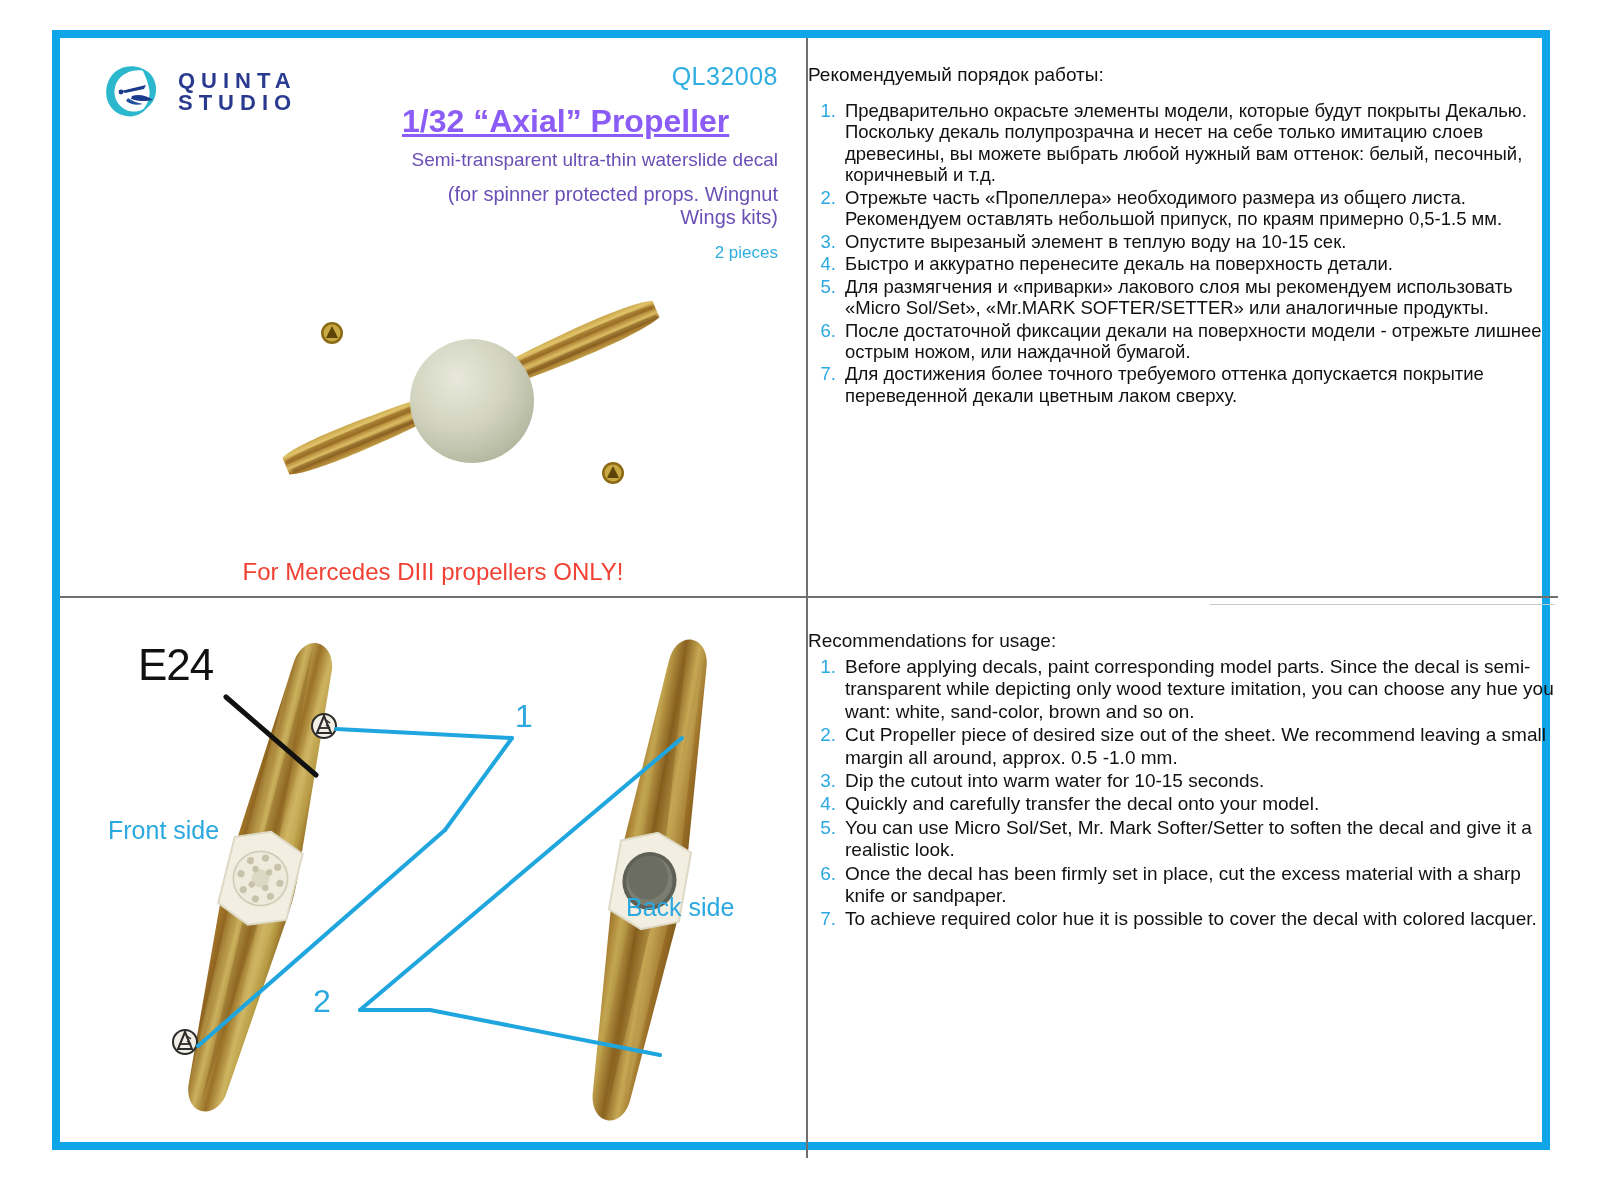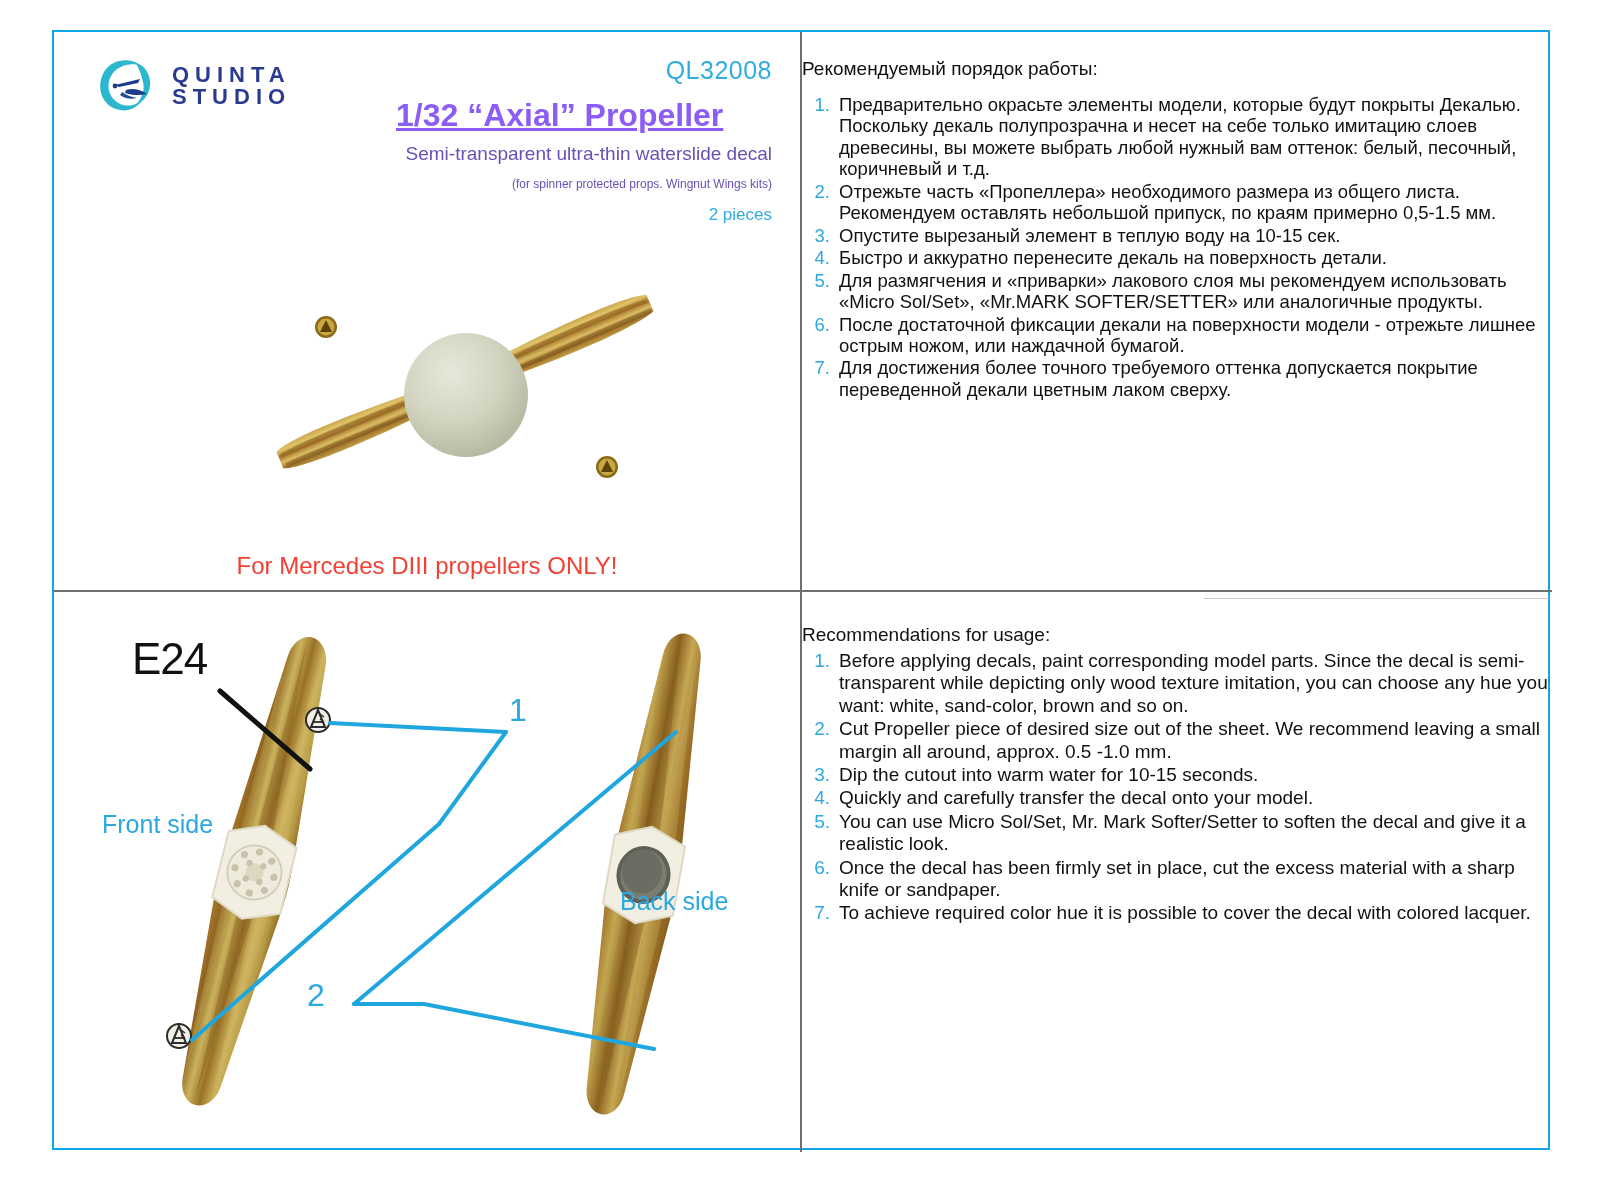--- a/index.html
+++ b/index.html
@@ -6,21 +6,21 @@
   body{
     width:1600px;height:1180px;
     background:#ffffff;
     font-family:"Liberation Sans", sans-serif;
     overflow:hidden;
   }
   .sheet{
     position:absolute;
     left:52px;top:30px;
     width:1498px;height:1120px;
-    border:2px solid #0ea5e9;
+    border:8px solid #0ea5e9;
     box-sizing:border-box;
     background:#fff;
   }
   
   .v-divider{
     position:absolute;left:746px;top:0;width:2px;height:1120px;
     background:#6f6f6f;
   }
   .h-divider{
     position:absolute;left:0;top:558px;width:1498px;height:2px;
@@ -48,21 +48,21 @@
     margin-left:12px;
   }
   .prod-title{
     color:#8b5cf6;font-size:32px;font-weight:bold;text-align:left;
     margin-top:12px;margin-left:12px;text-decoration:underline;
   }
   .prod-sub1{
     color:#6A4FB5;font-size:19px;text-align:right;margin-top:9px;
   }
   .prod-sub2{
-    color:#6A4FB5;font-size:12px;text-align:right;margin-top:12px;
+    color:#6A4FB5;font-size:20px;text-align:right;margin-top:12px;
   }
   .prod-pieces{
     color:#30ADE0;font-size:17px;text-align:right;margin-top:14px;
   }
 
   .photo-top{position:absolute;left:150px;top:215px;width:520px;height:270px;}
 
   .warning{
     position:absolute;left:0;top:520px;width:746px;text-align:center;
     color:#F04134;font-size:24px;

